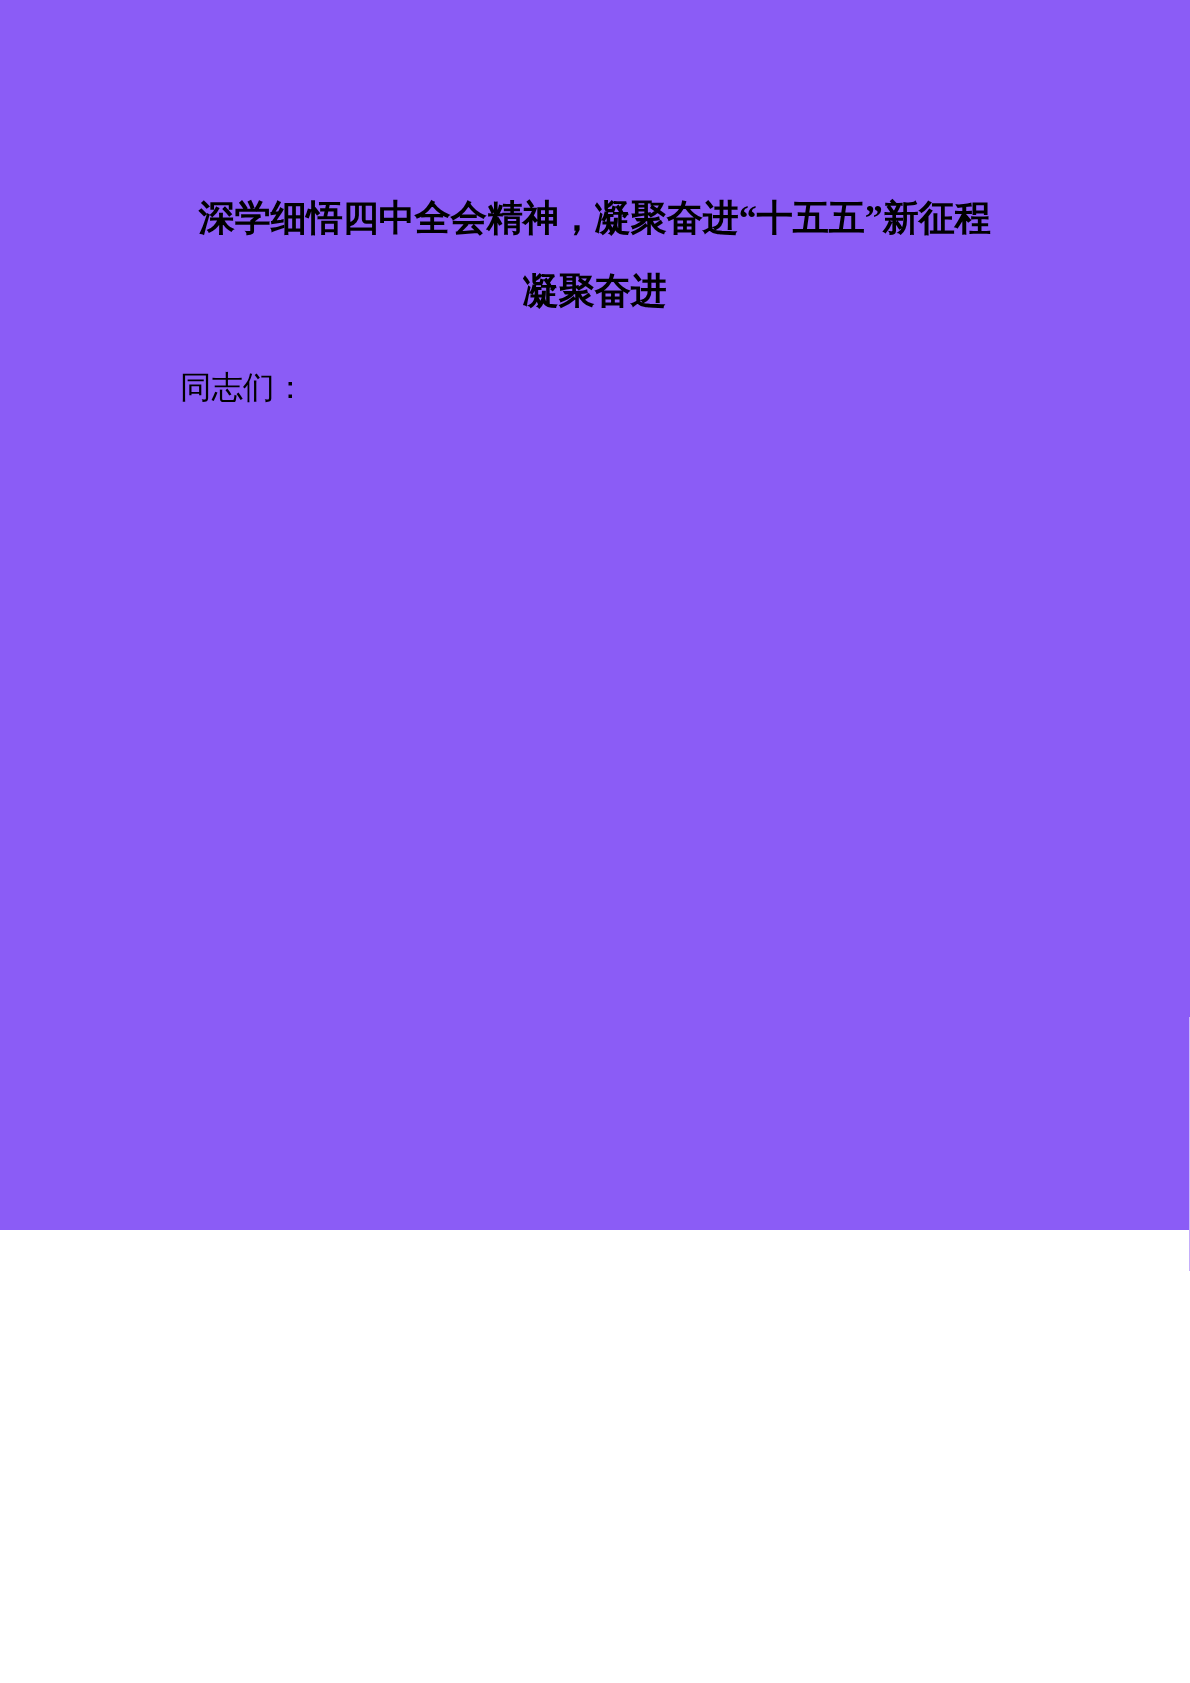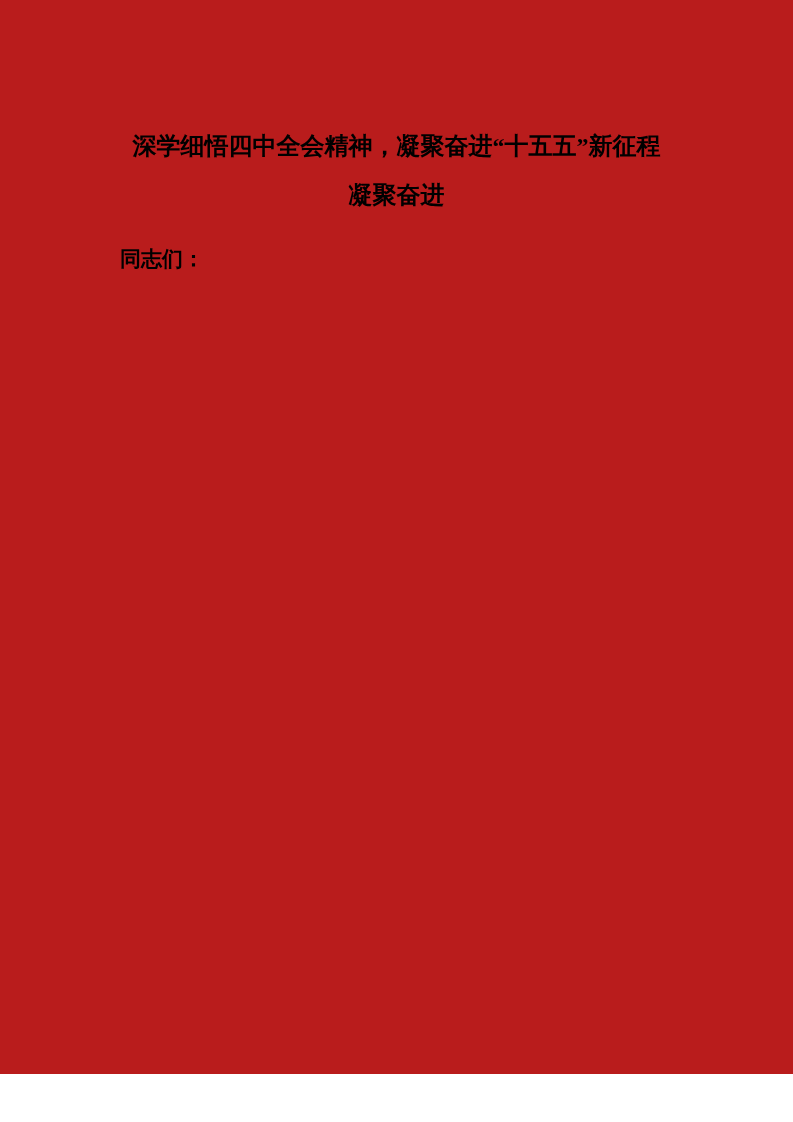--- a/index.html
+++ b/index.html
@@ -3,42 +3,41 @@
 <meta charset="utf-8">
 <style>
   html, body {
     margin: 0;
     padding: 0;
     background: #ffffff;
   }
   .page {
     position: relative;
     width: 793px;
-    height: 1074px;
-    background: #b91c1c;
+    height: 820px;
+    background: #8b5cf6;
     color: #000000;
     overflow: hidden;
     font-family: "Liberation Serif", serif;
   }
   .doc-title {
     width: 553px;
     margin: 122px 120px 0 120px;
     font-size: 24px;
     line-height: 49px;
     font-weight: bold;
     text-align: center;
     font-family: "Liberation Serif", serif;
   }
   .title-line {
     display: block;
   }
   .doc-body {
     width: 553px;
     margin: 18px 64px 0 120px;
-    font-weight: bold;
   }
   .doc-body p {
     margin: 0;
     padding: 0;
     font-size: 21px;
     line-height: 42.4px;
     text-align: justify;
     text-justify: inter-character;
     
     font-family: "Liberation Sans", serif;

